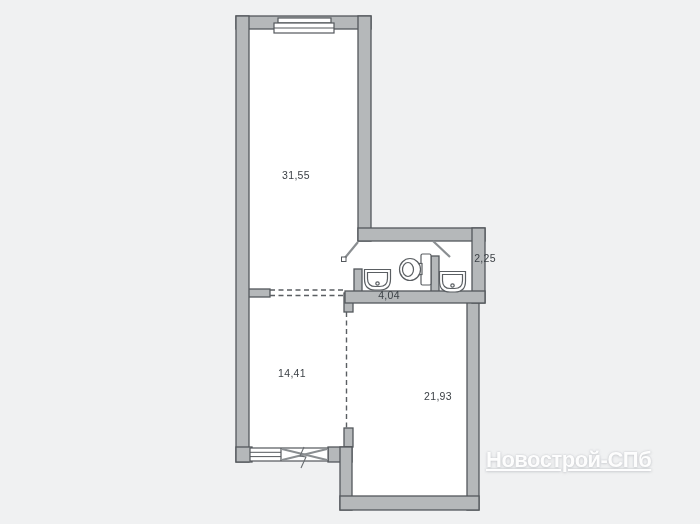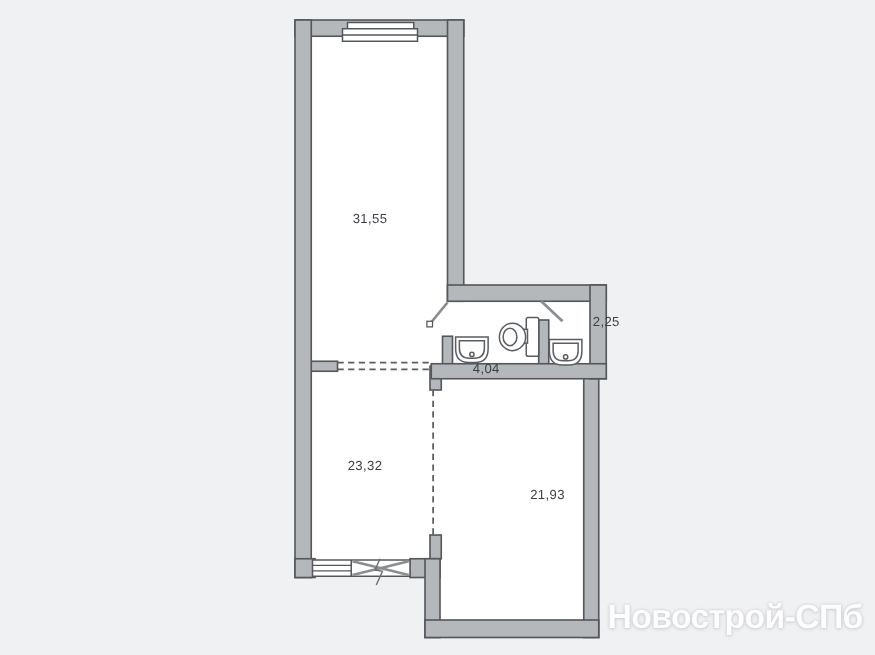--- a/index.html
+++ b/index.html
@@ -19,27 +19,28 @@
     position:absolute;
     transform:translate(-50%,-50%);
     font-size:10.5px;
     letter-spacing:.3px;
     color:#3c4146;
     white-space:nowrap;
   }
   .watermark{
     position:absolute;
     left:486px;
-    top:478px;
-    font-size:27px;
+    top:447px;
+    font-size:22px;
     font-weight:700;
     letter-spacing:-0.5px;
     color:rgba(255,255,255,0.96);
     text-shadow:0 0 2px rgba(165,170,175,0.55), 0 1px 3px rgba(165,170,175,0.35);
     white-space:nowrap;
+    text-decoration:underline;
   }
 </style>
 </head>
 <body>
 
 <div id="canvas">
 
   <svg id="plan-svg" width="700" height="524" viewBox="0 0 700 524">
 
     <g>
@@ -122,19 +123,19 @@
       <circle cx="13.5" cy="14.5" r="1.7"></circle>
     </g>
   </svg>
 
   <div class="room-label" style="left:296px;top:175px;">31,55</div>
 
   <div class="room-label" style="left:389px;top:255px;margin-top:40px;">4,04</div>
 
   <div class="room-label" style="left:485px;top:258px;">2,25</div>
 
-  <div class="room-label" style="left:292px;top:373px;">23,32</div>
+  <div class="room-label" style="left:292px;top:373px;">14,41</div>
 
   <div class="room-label" style="left:438px;top:396px;">21,93</div>
 
   <div class="watermark">Новострой-СПб</div>
 
 </div>
 
 </body></html>

